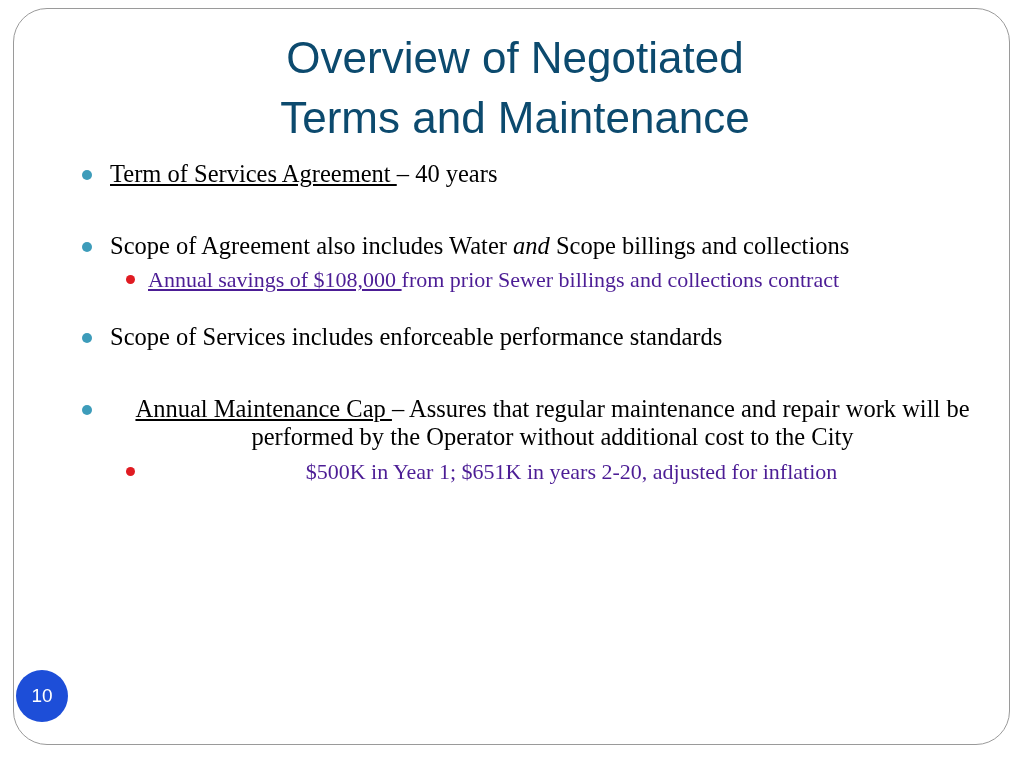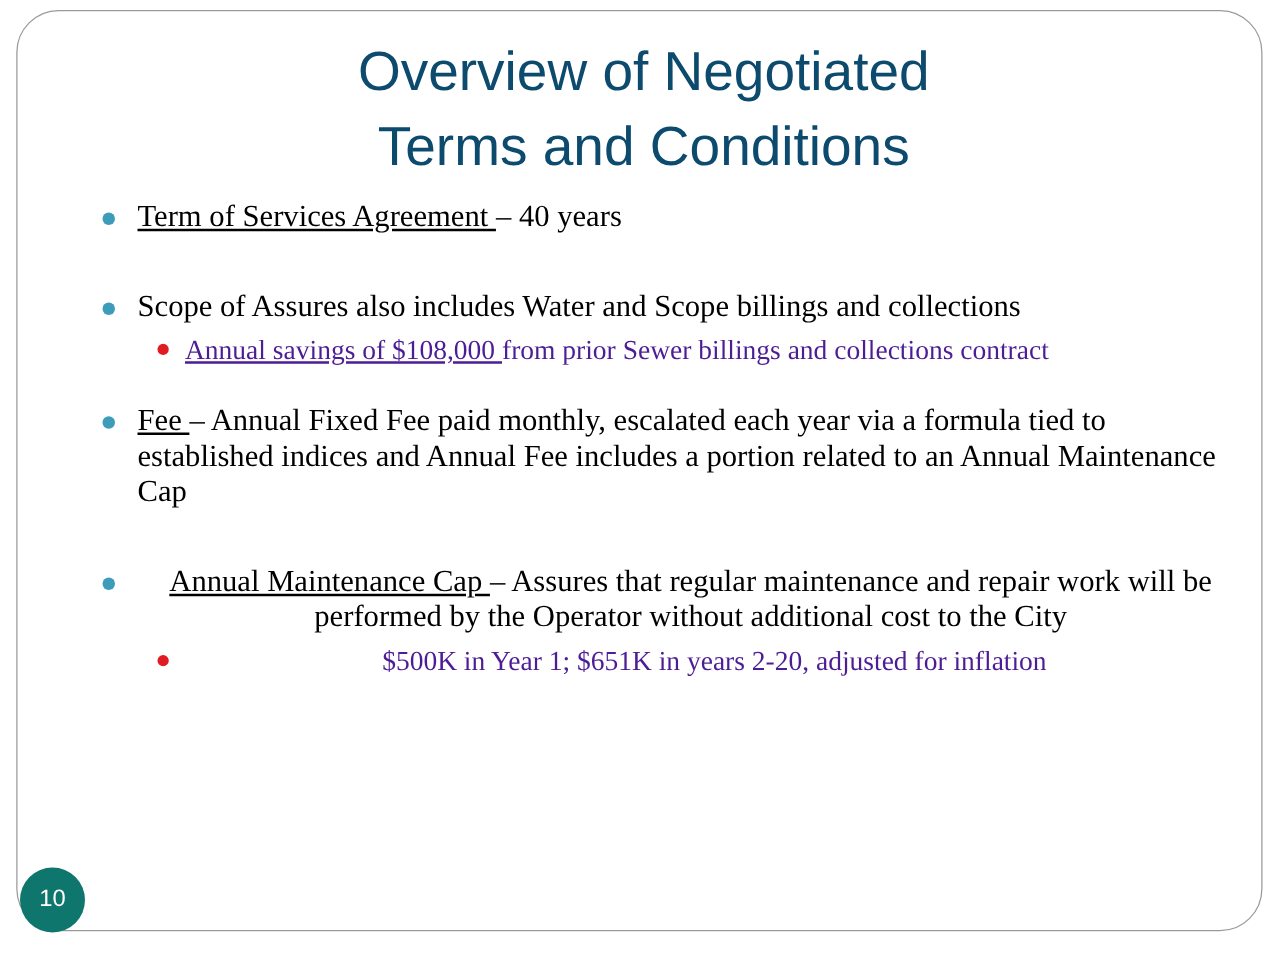--- a/index.html
+++ b/index.html
@@ -102,80 +102,80 @@
     position: absolute;
     left: 16px;
     top: 9px;
     width: 9px;
     height: 9px;
     border-radius: 50%;
     background: #e01b22;
   }
 
   .u { text-decoration: underline; }
-  .it { }
+  .it { font-style: italic; }
 
   
   li.b1.tight { margin-bottom: 30px; }
 
   
   .page-badge {
     position: absolute;
     left: 16px;
-    top: 694px;
+    top: 670px;
     width: 52px;
     height: 52px;
     border-radius: 50%;
-    background: #0f766e;
+    background: #1d4ed8;
     color: #ffffff;
     font-family: "Liberation Sans", "DejaVu Sans", sans-serif;
     font-size: 19px;
     display: flex;
     align-items: center;
     justify-content: center;
     z-index: 5;
   }
 </style>
 </head>
 <body>
 
 <div id="slide">
 
   <div class="slide-frame"></div>
 
   <div class="title">
     <span class="title-line">Overview of Negotiated</span>
-    <span class="title-line">Terms and Conditions</span>
+    <span class="title-line">Terms and Maintenance</span>
   </div>
 
   <div class="body-area">
     <ul class="lvl1">
 
       <li class="b1">
         <span class="dot"></span>
         <span class="u">Term of Services Agreement </span><span>– 40 years</span>
       </li>
 
 
       <li class="b1 tight">
         <span class="dot"></span>
-        <span>Scope of Assures also includes Water </span><span class="it">and</span><span> Scope billings and collections</span>
+        <span>Scope of Agreement also includes Water </span><span class="it">and</span><span> Scope billings and collections</span>
         <ul class="lvl2">
           <li class="b2">
             <span class="dot2"></span>
             <span class="u">Annual savings of $108,000 </span><span>from prior Sewer billings and collections contract</span>
           </li>
         </ul>
       </li>
 
-
       <li class="b1">
         <span class="dot"></span>
-        <span class="u">Fee </span><span>– Annual Fixed Fee paid monthly, escalated each year via a formula tied to established indices and Annual Fee includes a portion related to an Annual Maintenance Cap</span>
+        <span>Scope of Services includes enforceable performance standards</span>
       </li>
+
 
       <li class="b1">
         <span class="dot"></span>
         <span class="u">Annual Maintenance Cap </span><span>– Assures that regular maintenance and repair work will be performed by the Operator without additional cost to the City</span>
         <ul class="lvl2">
           <li class="b2">
             <span class="dot2"></span>
             <span>$500K in Year 1; $651K in years 2-20, adjusted for inflation</span>
           </li>
         </ul>

